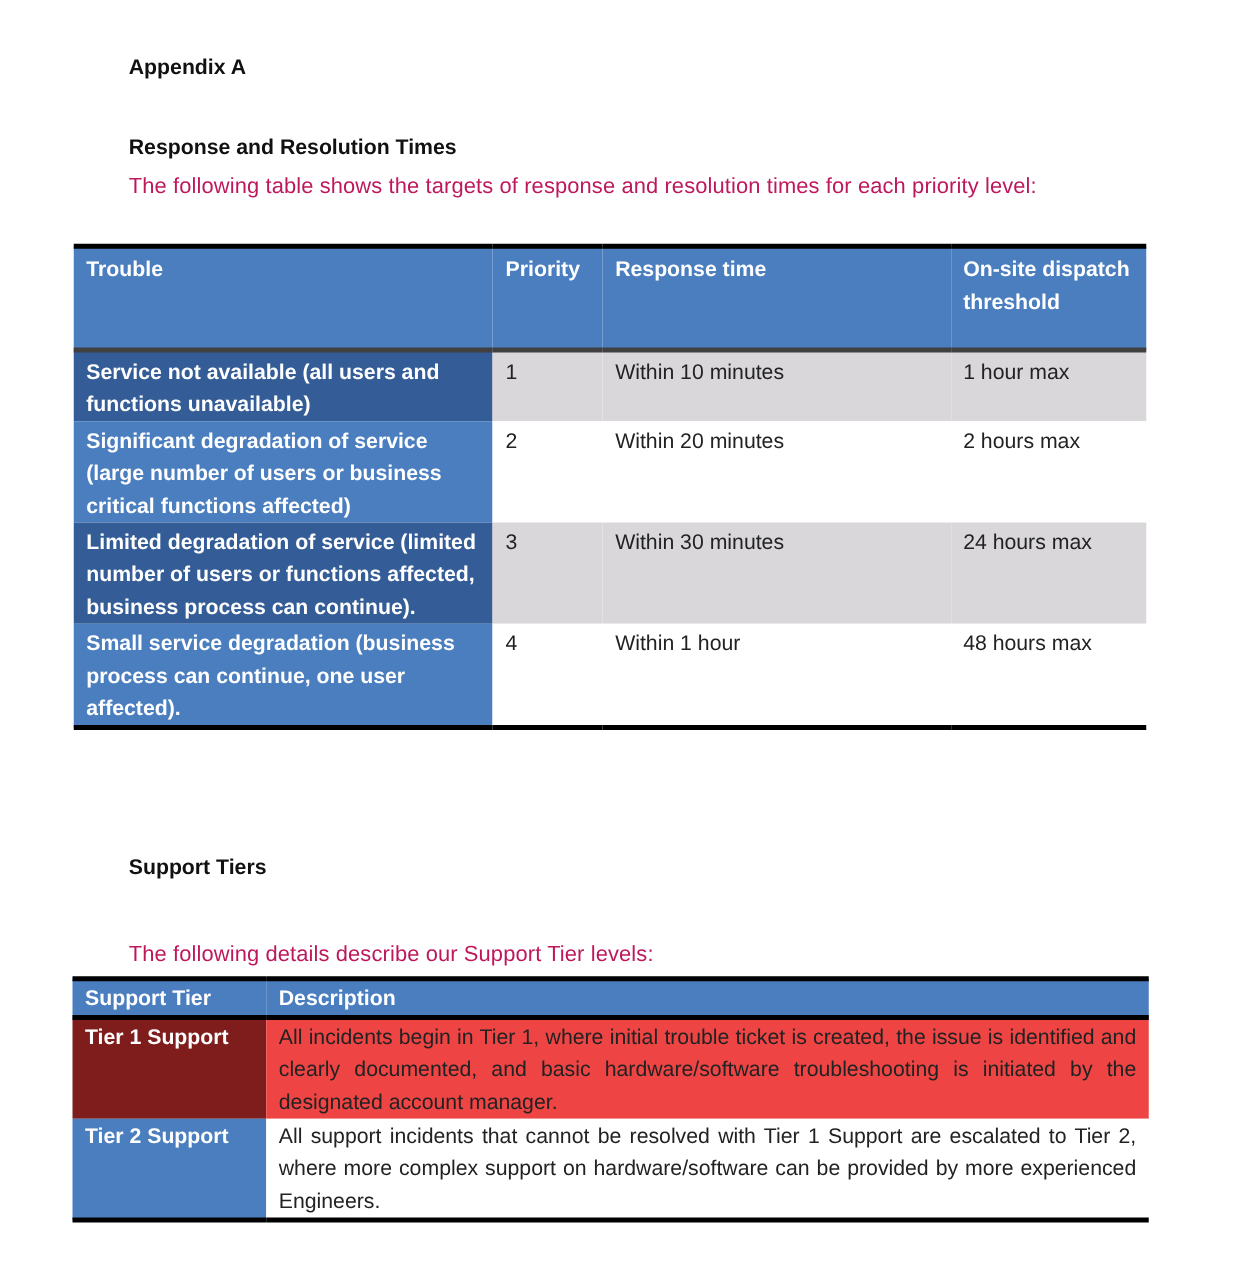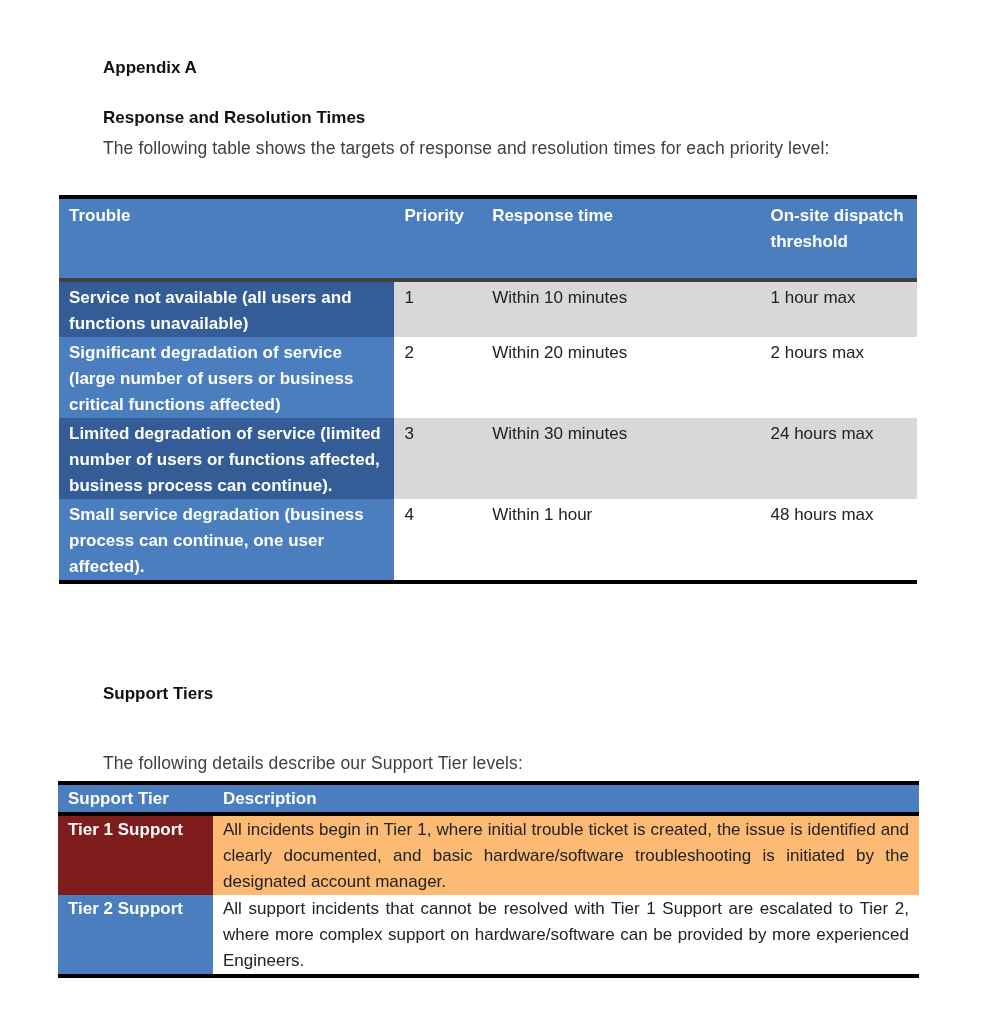--- a/index.html
+++ b/index.html
@@ -19,24 +19,24 @@
     position: absolute;
     left: 103px;
     font-weight: bold;
     font-size: 17px;
     color: #111;
   }
   .intro {
     position: absolute;
     left: 103px;
     font-size: 17.5px;
-    color: #404040;
+    color: #be185d;
     letter-spacing: 0.1px;
   }
-  #appendix-title { top: 58px; }
+  #appendix-title { top: 44px; }
   #rr-heading { top: 108px; }
   #rr-intro { top: 138px; }
   #st-heading { top: 684px; }
   #st-intro { top: 728px; margin-top: 25px; }
 
   
   .t1 {
     position: absolute;
     left: 59px;
     top: 195px;
@@ -105,21 +105,21 @@
     height: 25px;
   }
   .t2 td.tier {
     color: #ffffff;
     font-weight: bold;
     width: 135px;
     white-space: nowrap;
   }
   .t2 tr.dark td.tier { background: #7f1d1d; }
   .t2 tr.light td.tier { background: #4a7ebf; }
-  .t2 tr.shaded td.desc { background: #fdba74; }
+  .t2 tr.shaded td.desc { background: #ef4444; }
   .t2 tr.plain td.desc { background: #ffffff; }
   .t2 td.desc {
     color: #222;
     text-align: justify;
     padding-right: 10px;
   }
 </style>
 </head>
 <body>
 

